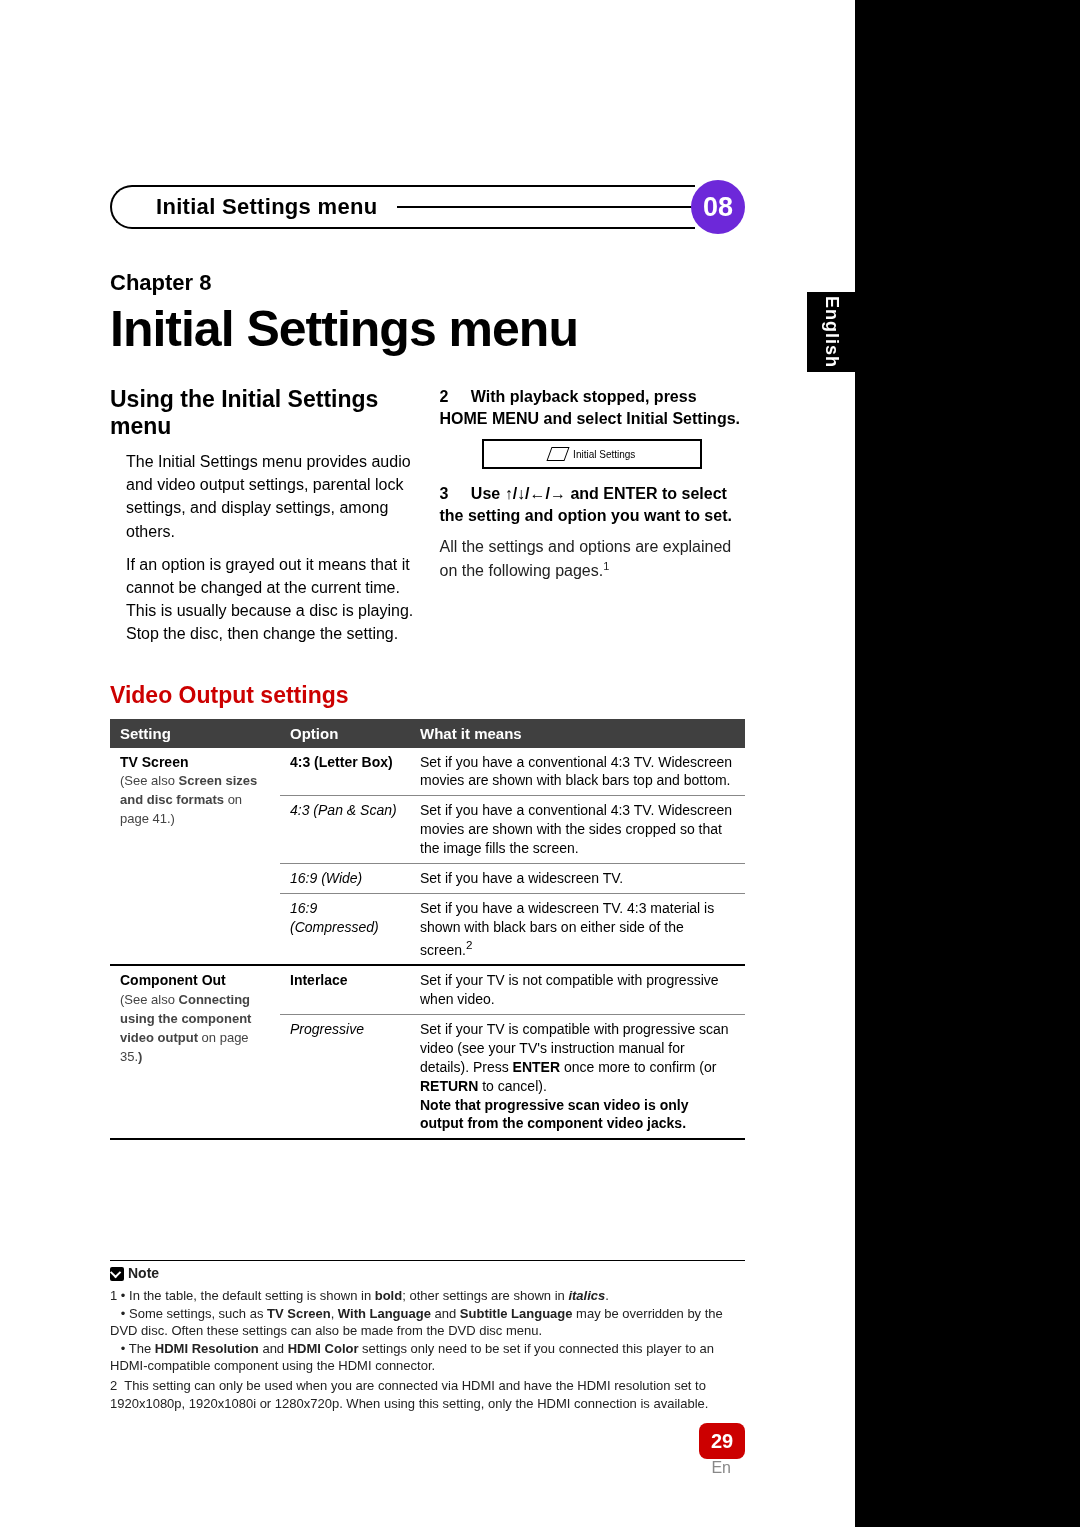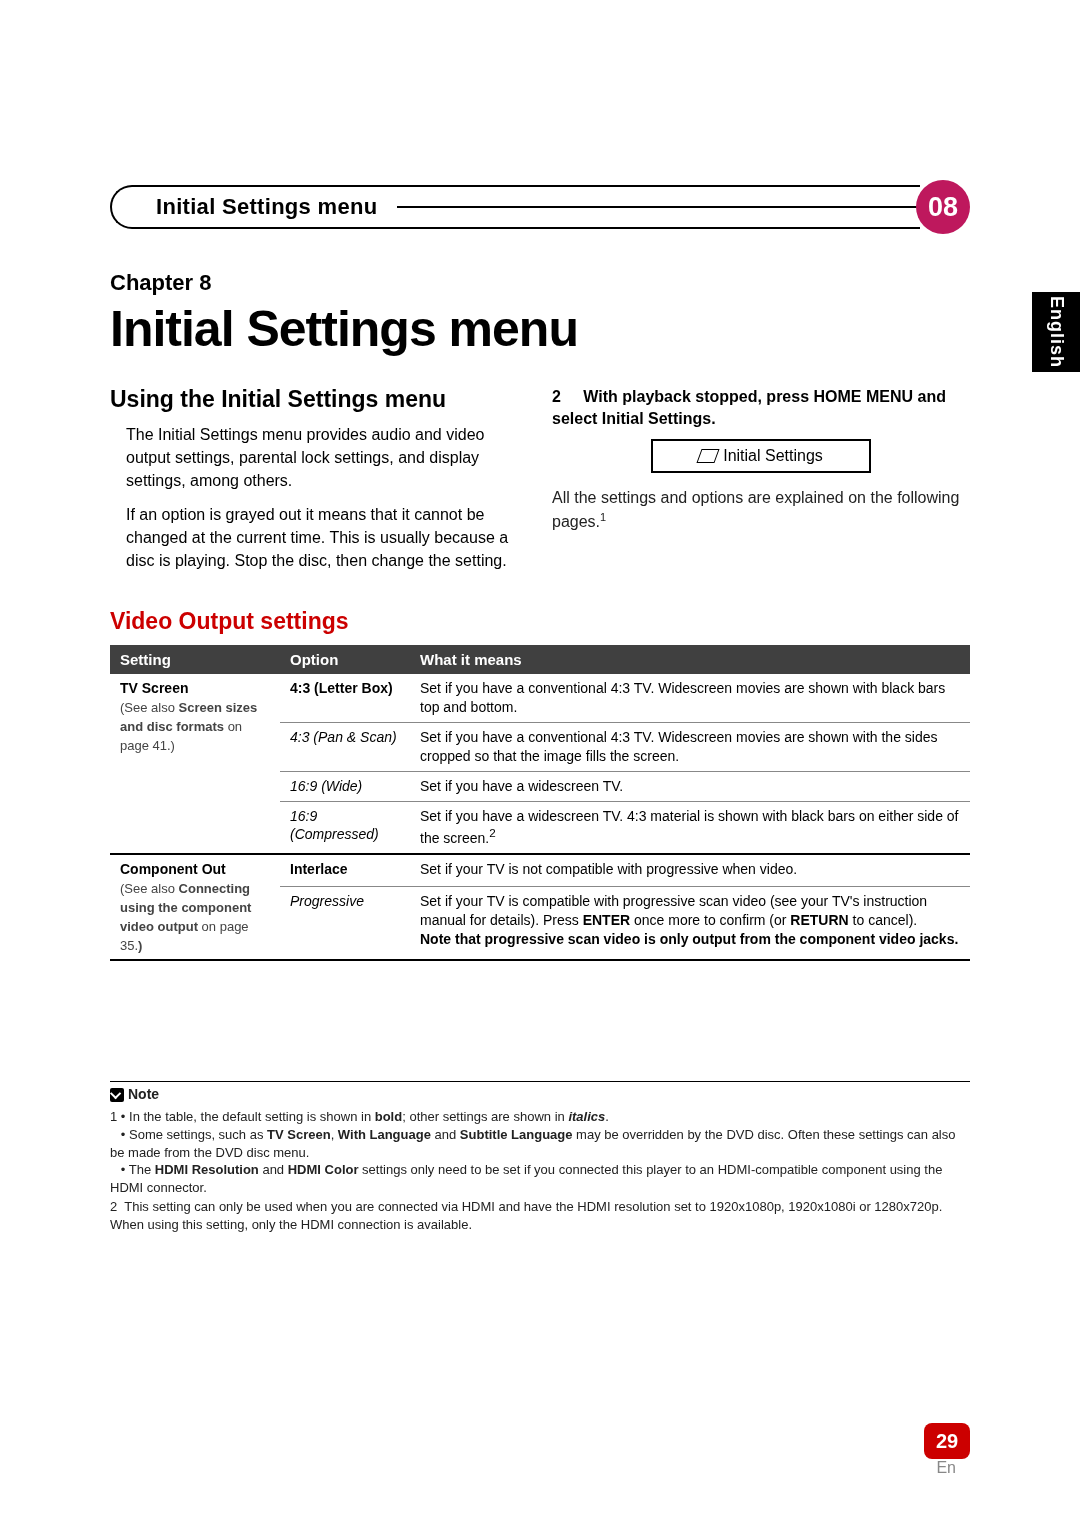--- a/index.html
+++ b/index.html
@@ -1,40 +1,40 @@
 <!DOCTYPE html>
 <html><head>
 <meta charset="utf-8">
 <style>
   * { margin: 0; padding: 0; box-sizing: border-box; }
   body { font-family: Arial, Helvetica, sans-serif; background: #000; width: 1080px; height: 1527px; }
-  .page { background: #fff; width: 1080px; height: 1527px; position: relative; padding: 0; }
+  .page { background: #fff; width: 855px; height: 1527px; position: relative; padding: 0; }
   .content { padding: 180px 110px 60px 110px; }
   .header-title { font-size: 22px; font-weight: bold; padding: 0 12px 0 18px; letter-spacing: 0.3px; }
   .header-assy { display: flex; align-items: center; width: 100%; }
   .header-assy .title-area { display: flex; align-items: center; border: 2px solid #000; border-right: none; border-radius: 40px 0 0 40px; height: 44px; padding-left: 26px; padding-right: 10px; flex: 1; }
   .header-assy .line-right { flex: 1; height: 2px; background: #000; margin-left: 8px; margin-right: -14px; }
-  .header-assy .num-badge { width: 54px; height: 54px; border-radius: 50%; background: #be185d; color: #fff; font-size: 27px; font-weight: bold; display: flex; align-items: center; justify-content: center; margin-left: -4px; }
+  .header-assy .num-badge { width: 54px; height: 54px; border-radius: 50%; background: #6d28d9; color: #fff; font-size: 27px; font-weight: bold; display: flex; align-items: center; justify-content: center; margin-left: -4px; }
 
   .chapter-label { font-size: 22px; font-weight: bold; margin-top: 36px; margin-bottom: 4px; }
   .main-title { font-size: 50px; font-weight: 900; letter-spacing: -1px; margin-bottom: 28px; }
 
   .side-tab { position: absolute; right: 0; top: 292px; width: 48px; height: 80px; background: #000; color: #fff; writing-mode: vertical-rl; text-orientation: mixed; display: flex; align-items: center; justify-content: center; font-size: 18px; font-weight: bold; letter-spacing: 1px; }
 
   .two-col { display: flex; gap: 24px; }
   .col { flex: 1; }
 
   .section-heading { font-size: 23px; font-weight: bold; margin-bottom: 10px; }
   .body-text { font-size: 16px; line-height: 1.45; margin-bottom: 10px; color: #000000; margin-left: 16px; }
 
   .step { font-size: 16px; line-height: 1.35; margin-bottom: 10px; }
   .step b { font-weight: bold; }
   .step-num { font-weight: bold; margin-right: 18px; }
 
-  .osd-box { border: 2px solid #000; width: 220px; margin: 10px auto 14px; padding: 6px 8px; font-size: 16px; display: flex; align-items: center; gap: 6px; justify-content: center; }
+  .osd-box { border: 2px solid #000; width: 220px; margin: 10px auto 14px; padding: 6px 8px; font-size: 10px; display: flex; align-items: center; gap: 6px; justify-content: center; }
   .osd-icon { width: 18px; height: 14px; border: 1.5px solid #000; transform: skewX(-20deg); position: relative; }
 
   .sub-note { font-size: 16px; line-height: 1.4; color: #222; }
   .sup { font-size: 11px; vertical-align: super; }
 
   .section-heading-red { font-size: 23px; font-weight: bold; color: #c00; margin-top: 26px; margin-bottom: 10px; }
 
   table.settings { width: 100%; border-collapse: collapse; font-size: 14px; }
   table.settings th { background: #404040; color: #fff; text-align: left; padding: 6px 10px; font-weight: bold; font-size: 15px; }
   table.settings td { padding: 5px 10px; vertical-align: top; border-bottom: 1px solid #888; line-height: 1.35; }
@@ -78,20 +78,24 @@
         <div class="body-text">If an option is grayed out it means that it cannot be changed at the current time. This is usually because a disc is playing. Stop the disc, then change the setting.</div>
       </div>
       <div class="col">
         <div class="step">
           <span class="step-num">2</span>
           <b><span>With playback stopped, press </span><span>HOME MENU</span><span> and select Initial Settings.</span></b>
         </div>
         <div class="osd-box">
           <span class="osd-icon"></span>
           <span>Initial Settings</span>
+        </div>
+        <div class="step">
+          <span class="step-num">3</span>
+          <b><span>Use </span><span>↑/↓/←/→</span><span> and </span><span>ENTER</span><span> to select the setting and option you want to set.</span></b>
         </div>
         <div class="sub-note">
           <span>All the settings and options are explained on the following pages.</span><span class="sup">1</span>
         </div>
       </div>
     </div>
 
     <div class="section-heading-red">Video Output settings</div>
 
     <table class="settings">

